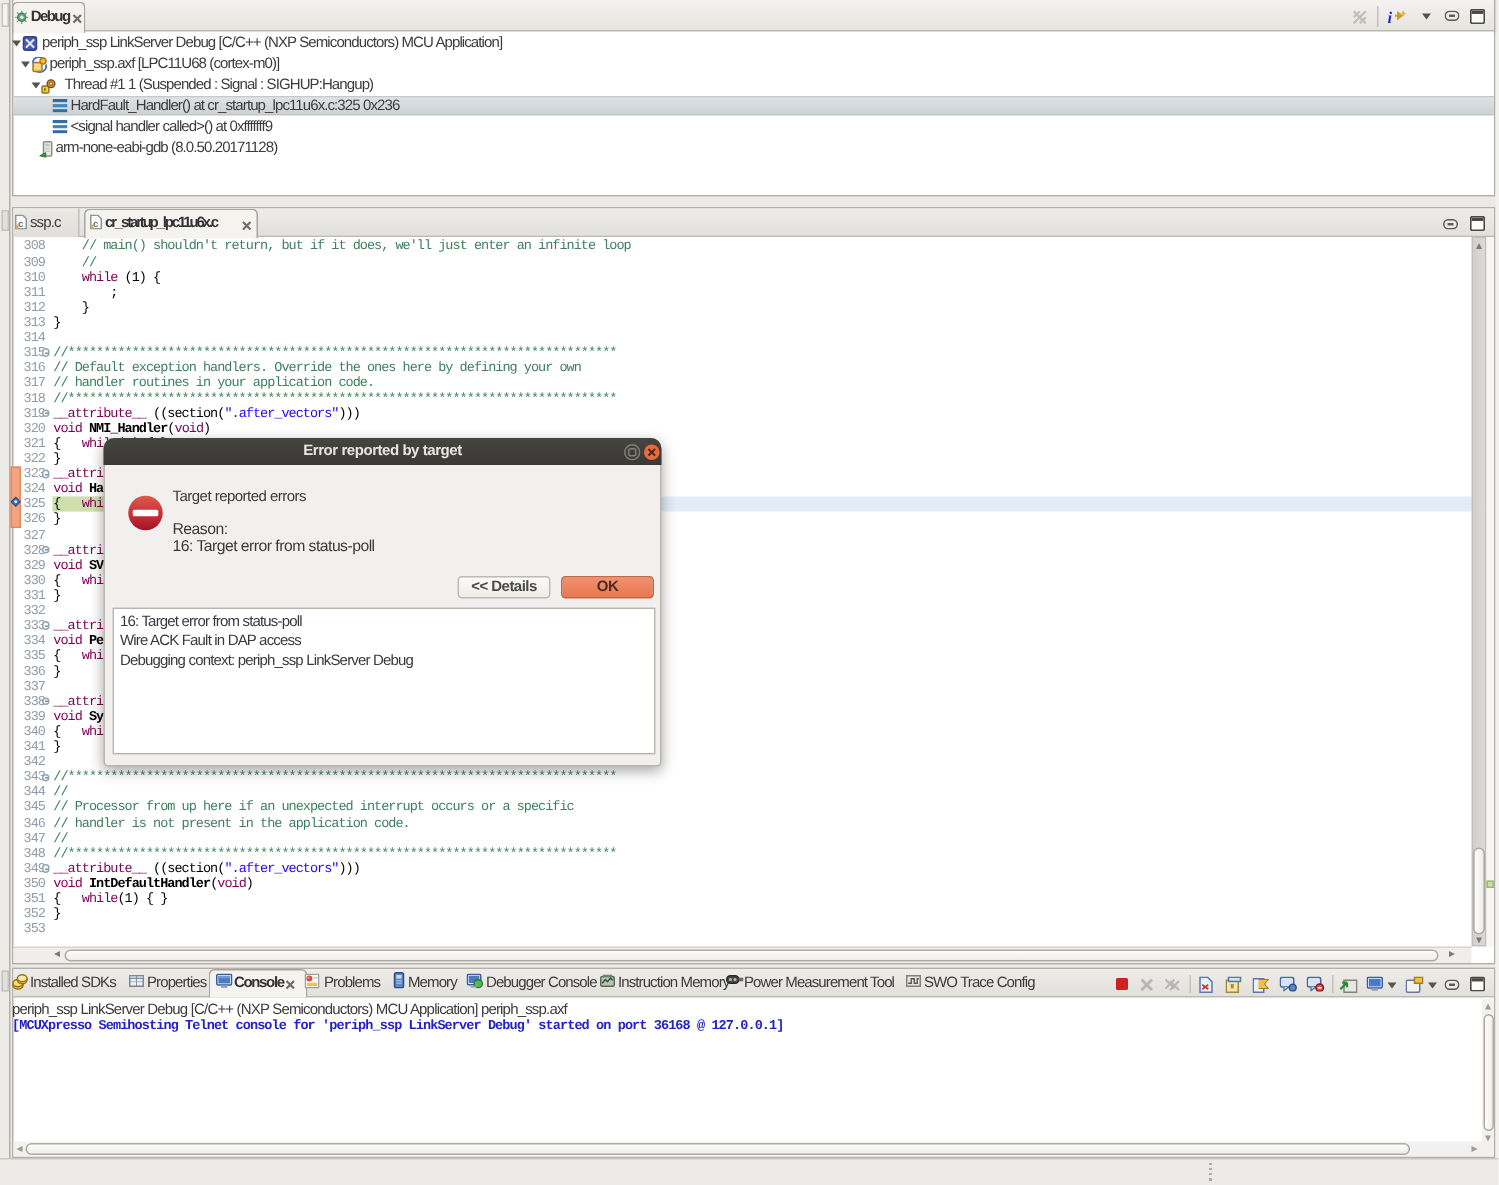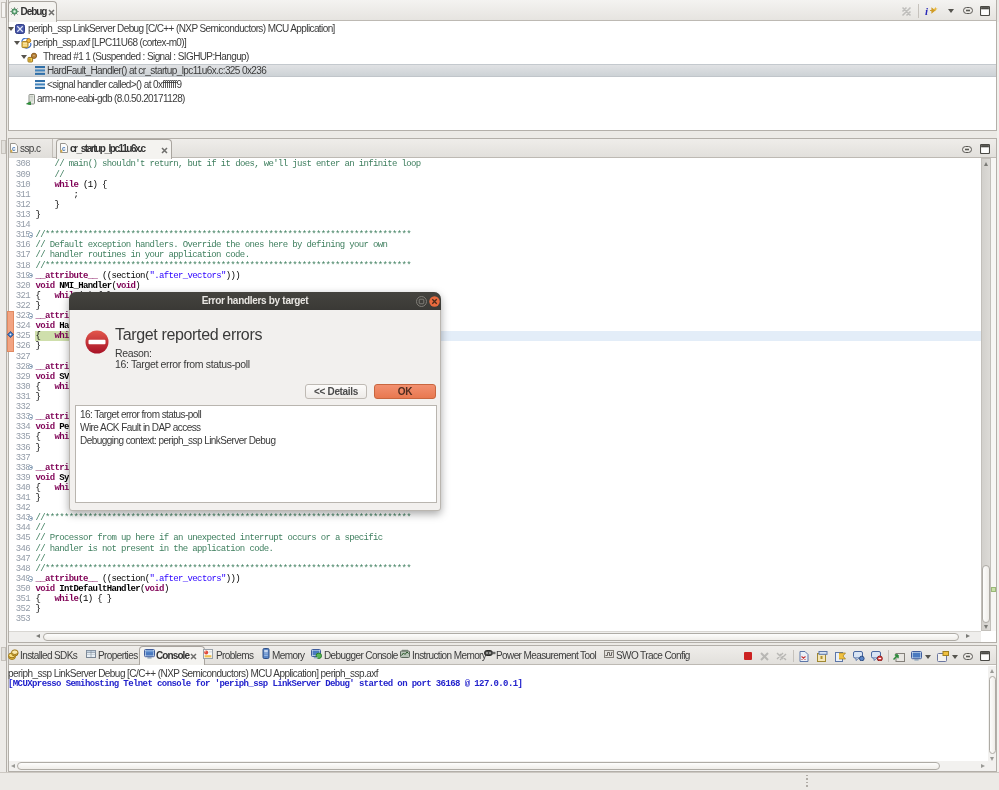--- a/index.html
+++ b/index.html
@@ -6,21 +6,21 @@
 .abs{position:absolute}
 .i{position:absolute;line-height:0}
 .panel{position:absolute;background:#FFF;border:1px solid #B3AFA9}
 .hdr{position:absolute;background:linear-gradient(#F4F3F1,#E6E4E0);border-bottom:1px solid #BDB9B3}
 .vtab{position:absolute;background:#F4F3F0;border:1px solid #A9A59F;border-bottom:none;border-radius:4px 4px 0 0}
 .ts{font-size:10px;letter-spacing:-0.6px;color:#3C3C3C;white-space:nowrap}
 .tb{font-size:10px;letter-spacing:-0.9px;font-weight:bold;color:#333;white-space:nowrap}
 .row{position:absolute;height:14px;line-height:14px;white-space:nowrap}
 .exp{position:absolute;width:0;height:0;border-left:3px solid transparent;border-right:3px solid transparent;border-top:4.5px solid #55534E}
 pre{font-family:"Liberation Mono",monospace;font-size:9px;letter-spacing:-0.648px;line-height:10.111px}
-.k{font-style:normal;font-weight:bold;color:#7F0055}
+.k{font-style:normal;font-weight:normal;color:#7F0055}
 .c{font-style:normal;color:#3F7F5F}
 .s{font-style:normal;color:#2A00FF}
 .f{color:#000}
 .fold{position:absolute;left:27.9px;width:5.4px;height:5.4px;border:1px solid #8FA5BB;border-radius:50%;background:#FDFDFD}
 .fold:after{content:"";position:absolute;left:0.7px;right:0.7px;top:1.4px;border-top:1px solid #7C94AC}
 .closex{position:absolute;line-height:0}
 .sb-v{position:absolute;background:linear-gradient(90deg,#D2D0CC,#DCDAD6);border:1px solid #C2BFBA}
 .thumb{position:absolute;background:linear-gradient(90deg,#FDFDFC,#EFEDE9);border:1px solid #AEABA5;border-radius:5px}
 .thumbh{position:absolute;background:linear-gradient(#FDFDFC,#EFEDE9);border:1px solid #AEABA5;border-radius:5px}
 .arr{position:absolute;width:0;height:0}
@@ -388,39 +388,39 @@
 <div class="arr" style="left:990px;top:757px;border-left:2.5px solid transparent;border-right:2.5px solid transparent;border-top:4px solid #9A9A96"></div>
 <div class="abs" style="left:9px;top:761px;width:979px;height:10px;background:#F2F1EF"></div>
 <div class="arr" style="left:11px;top:763.5px;border-top:2.5px solid transparent;border-bottom:2.5px solid transparent;border-right:4px solid #9A9A96"></div>
 <div class="thumbh" style="left:17px;top:762px;width:923px;height:8px"></div>
 <div class="arr" style="left:981px;top:763.5px;border-top:2.5px solid transparent;border-bottom:2.5px solid transparent;border-left:4px solid #9A9A96"></div>
 <div class="abs" style="left:997px;top:22px;width:2px;height:750px;background:#F2F1ED"></div>
 <div class="abs" style="left:0;top:772px;width:999px;height:18px;background:#ECEAE6;border-top:1px solid #CCC8C2"></div>
 <div class="abs" style="left:806px;top:775px;width:2px;height:13px;background-image:repeating-linear-gradient(#B0ACA6 0 1.5px,transparent 1.5px 3.5px)"></div>
 <div class="abs" style="left:69px;top:292px;width:372px;height:219px;background:#F2F0EE;border-radius:7px 7px 3px 3px;box-shadow:0 3px 9px rgba(0,0,0,0.35);border:1px solid #BAB6B0"></div>
 <div class="abs" style="left:69px;top:292px;width:372px;height:18px;background:linear-gradient(#45443F,#3A3936);border-radius:7px 7px 0 0"></div>
-<div class="abs" style="left:69px;top:295px;width:372px;height:12px;font-size:10px;font-weight:bold;letter-spacing:-0.3px;color:#E8E6E2;text-align:center">Error handlers by target</div>
+<div class="abs" style="left:69px;top:295px;width:372px;height:12px;font-size:10px;font-weight:bold;letter-spacing:-0.3px;color:#E8E6E2;text-align:center">Error reported by target</div>
 <div class="i" style="left:416px;top:295.5px"><svg width="11" height="11" viewBox="0 0 11 11">
       <circle cx="5.5" cy="5.5" r="5" fill="none" stroke="#807E78" stroke-width="1"></circle>
       <rect x="3.2" y="3.2" width="4.6" height="4.6" rx="0.8" fill="none" stroke="#807E78" stroke-width="1"></rect>
     </svg></div>
 <div class="i" style="left:429px;top:295.5px"><svg width="11" height="11" viewBox="0 0 11 11">
       <circle cx="5.5" cy="5.5" r="5.2" fill="#E86A3E"></circle>
       <path d="M3.3 3.3 L7.7 7.7 M7.7 3.3 L3.3 7.7" stroke="#4A2A1A" stroke-width="1.3"></path>
     </svg></div>
 <div class="i" style="left:85px;top:330px"><svg width="24" height="24" viewBox="0 0 24 24">
       <defs>
         <linearGradient id="rg" x1="0" y1="0" x2="0" y2="1">
           <stop offset="0" stop-color="#E2574C"></stop>
           <stop offset="1" stop-color="#A81226"></stop>
         </linearGradient>
       </defs>
       <circle cx="12" cy="12" r="11.5" fill="url(#rg)"></circle>
       <rect x="3.5" y="9.8" width="17" height="4.4" rx="1" fill="#FFF"></rect>
     </svg></div>
-<div class="abs" style="left:115px;top:326px;font-size:16px;letter-spacing:-0.35px;color:#3A3A3A">Target reported errors</div>
+<div class="abs" style="left:115px;top:326px;font-size:10px;letter-spacing:-0.35px;color:#3A3A3A">Target reported errors</div>
 <div class="abs" style="left:115px;top:347px;font-size:10.5px;letter-spacing:-0.35px;color:#3A3A3A">Reason:</div>
 <div class="abs" style="left:115px;top:357.5px;font-size:10.5px;letter-spacing:-0.35px;color:#3A3A3A">16: Target error from status-poll</div>
 <div class="abs" style="left:305px;top:384px;width:62px;height:15px;background:linear-gradient(#FCFBFA,#EEEBE8);border:1px solid #BFBAB4;border-radius:3px;font-size:10px;font-weight:bold;letter-spacing:-0.35px;color:#4A4A4A;text-align:center;line-height:14px">&lt;&lt; Details</div>
 <div class="abs" style="left:374px;top:384px;width:62px;height:15px;background:linear-gradient(#F29070,#E87850);border:1px solid #C8663F;border-radius:3px;font-size:10px;font-weight:bold;letter-spacing:-0.3px;color:#4F2C20;text-align:center;line-height:14px">OK</div>
 <div class="abs" style="left:75px;top:405px;width:362px;height:98px;background:#FFF;border:1px solid #B9B5AF"></div>
 <div class="abs" style="left:80px;top:409px;font-size:10px;letter-spacing:-0.55px;color:#3A3A3A">16: Target error from status-poll</div>
 <div class="abs" style="left:80px;top:422.2px;font-size:10px;letter-spacing:-0.55px;color:#3A3A3A">Wire ACK Fault in DAP access</div>
 <div class="abs" style="left:80px;top:435.4px;font-size:10px;letter-spacing:-0.55px;color:#3A3A3A">Debugging context: periph_ssp LinkServer Debug</div>
 </body></html>

